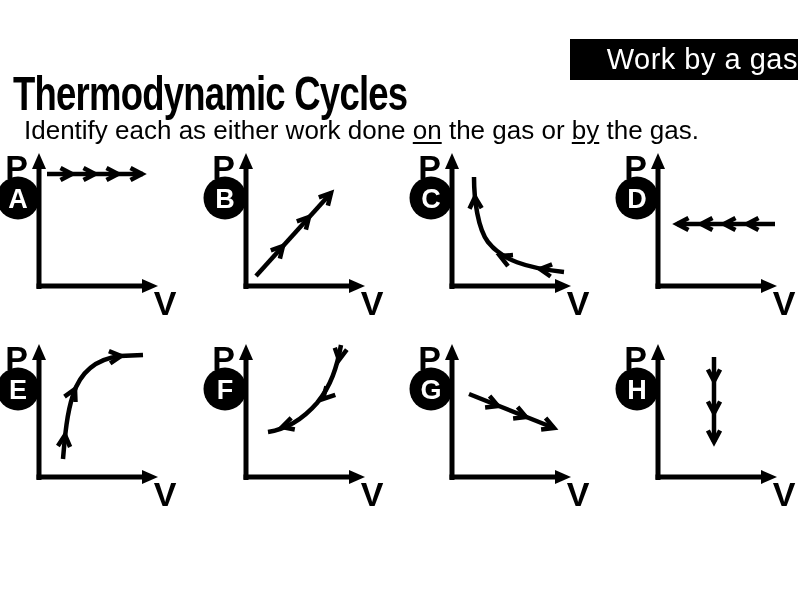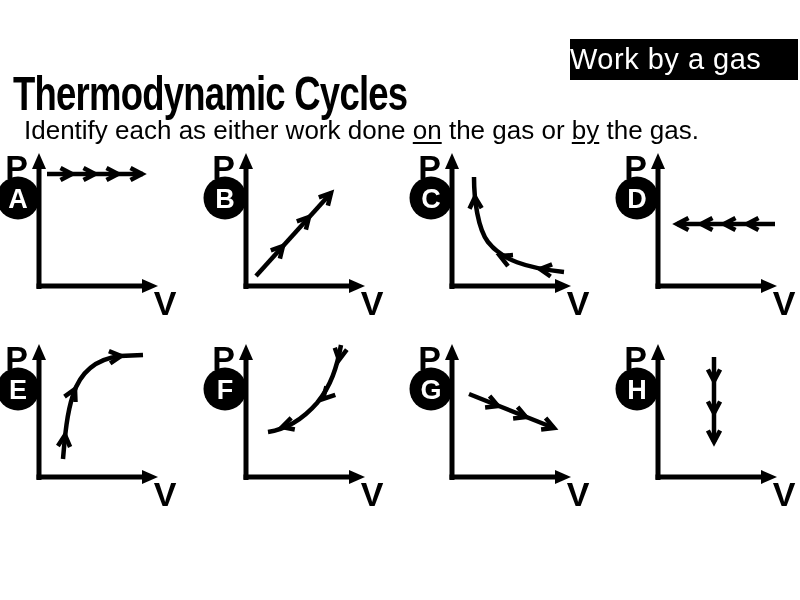--- a/index.html
+++ b/index.html
@@ -11,21 +11,21 @@
   .title{
     position:absolute;left:13px;top:38px;
     font-weight:bold;font-size:48px;line-height:1;
     letter-spacing:-1px;
     transform:scaleX(0.76);transform-origin:0 0;
     white-space:nowrap;
   }
   .banner{
     position:absolute;left:570px;top:39px;width:228px;height:41px;
     background:#000000;color:#ffffff;
-    display:flex;align-items:center;justify-content:flex-start;
+    display:flex;align-items:center;justify-content:flex-end;
     font-size:29px;letter-spacing:0.5px;white-space:nowrap;
   }
   .instruction{
     position:absolute;left:24px;top:90px;width:780px;
     font-size:26px;line-height:1.15;white-space:pre-wrap;
   }
   .instruction .u{text-decoration:underline;text-decoration-thickness:2px;text-underline-offset:3px;}
   .cell{position:absolute;width:210px;height:190px;}
   .r1{top:138px;}
   .r2{top:329px;}

